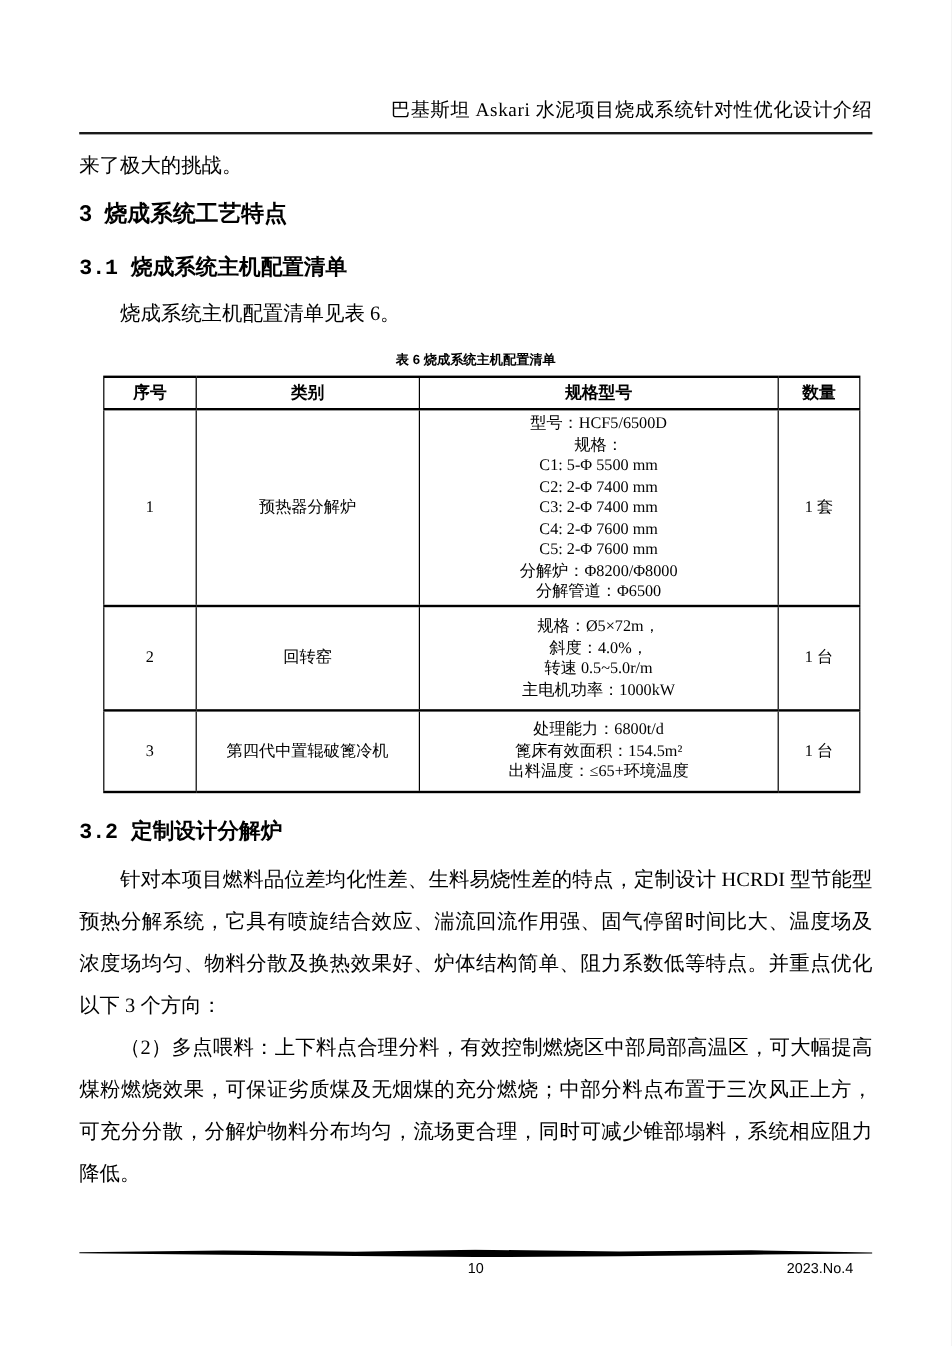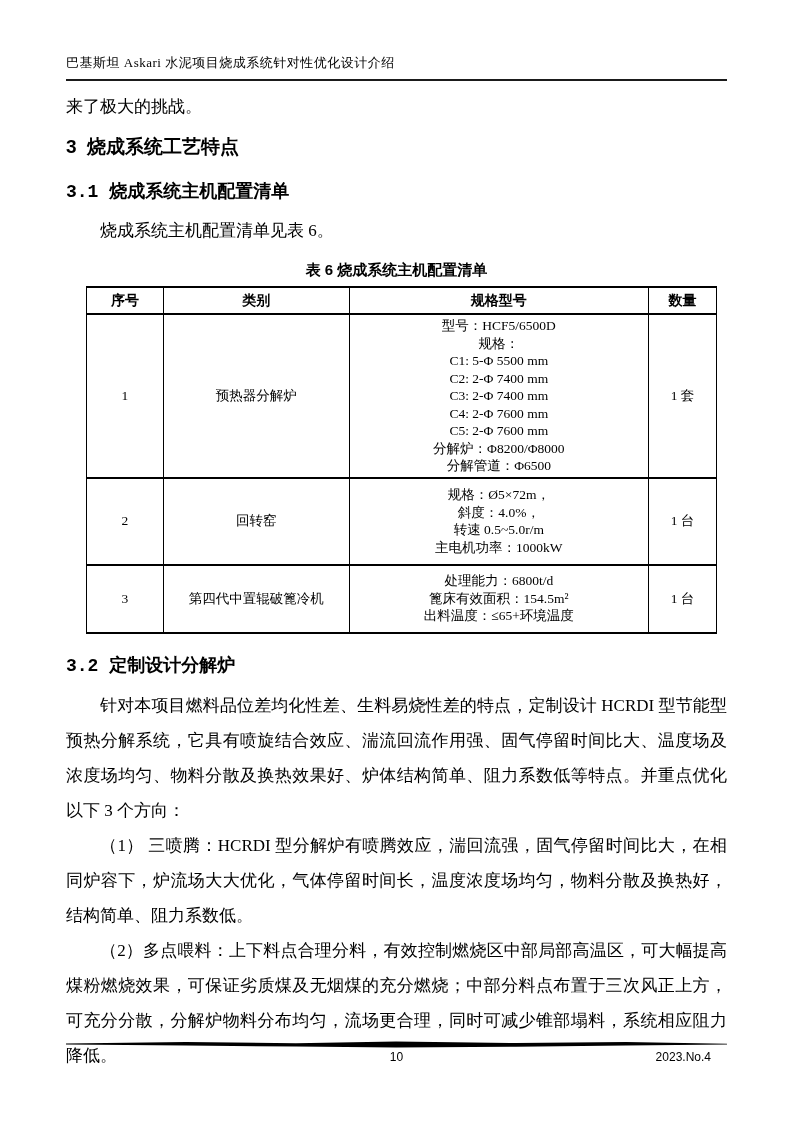--- a/index.html
+++ b/index.html
@@ -8,25 +8,25 @@
     width:793px;height:1122px;
     margin:0 auto;
     background:#ffffff;
     color:#000;
     font-family:"Liberation Serif","DejaVu Serif",serif;
     overflow:hidden;
   }
   .content{margin:0 66px;}
   
   .running-header{
-    padding-top:54px;
+    padding-top:82px;
     padding-bottom:7px;
     border-bottom:2px solid #1b1b1b;
-    text-align:left;
-    font-size:13px;
+    text-align:right;
+    font-size:16px;
     letter-spacing:.5px;
   }
   
   .p-challenge{
     margin:11px 0 0;
     font-size:17px;
     line-height:29px;
   }
   h1.sec{
     margin:13px 0 0;
@@ -46,21 +46,21 @@
     margin:13px 0 0;
     font-size:17px;
     line-height:30px;
     text-indent:2em;
   }
   .tbl-caption{
     margin:15px 0 6px;
     text-align:center;
     font-family:"Liberation Sans","DejaVu Sans",sans-serif;
     font-weight:bold;
-    font-size:15px;
+    font-size:11px;
   }
   table.cfg{
     border-collapse:collapse;
     table-layout:fixed;
     width:631px;
     margin-left:20px;
     font-size:13.5px;
   }
   table.cfg col.c-no{width:12.2%;}
   table.cfg col.c-cat{width:29.5%;}
@@ -188,21 +188,20 @@
         </td>
         <td>1 台</td>
       </tr>
     </tbody>
       </table>
 
     <h2 class="sec h2-after-table">3.2 定制设计分解炉</h2>
 
     <div class="body-paras">
       <p>针对本项目燃料品位差均化性差、生料易烧性差的特点，定制设计 HCRDI 型节能型预热分解系统，它具有喷旋结合效应、湍流回流作用强、固气停留时间比大、温度场及浓度场均匀、物料分散及换热效果好、炉体结构简单、阻力系数低等特点。并重点优化以下 3 个方向：</p>
-      <p>（1） 三喷腾：HCRDI 型分解炉有喷腾效应，湍回流强，固气停留时间比大，在相同炉容下，炉流场大大优化，气体停留时间长，温度浓度场均匀，物料分散及换热好，结构简单、阻力系数低。</p>
       <p>（2）多点喂料：上下料点合理分料，有效控制燃烧区中部局部高温区，可大幅提高煤粉燃烧效果，可保证劣质煤及无烟煤的充分燃烧；中部分料点布置于三次风正上方，可充分分散，分解炉物料分布均匀，流场更合理，同时可减少锥部塌料，系统相应阻力降低。</p>
     </div>
   </div>
 
   <div class="footer">
     <svg class="footer-rule" viewBox="0 0 661 7" preserveAspectRatio="none" aria-hidden="true">
       <polygon fill="#000000" points="0,2.6 120,1.0 230,2.2 330,0.4 450,2.0 560,0.9 661,2.8 661,3.6 560,4.6 450,5.8 330,6.6 230,5.6 120,4.6 0,3.4"></polygon>
     </svg>
     <div class="footer-row">
       <span class="page-number">10</span>

